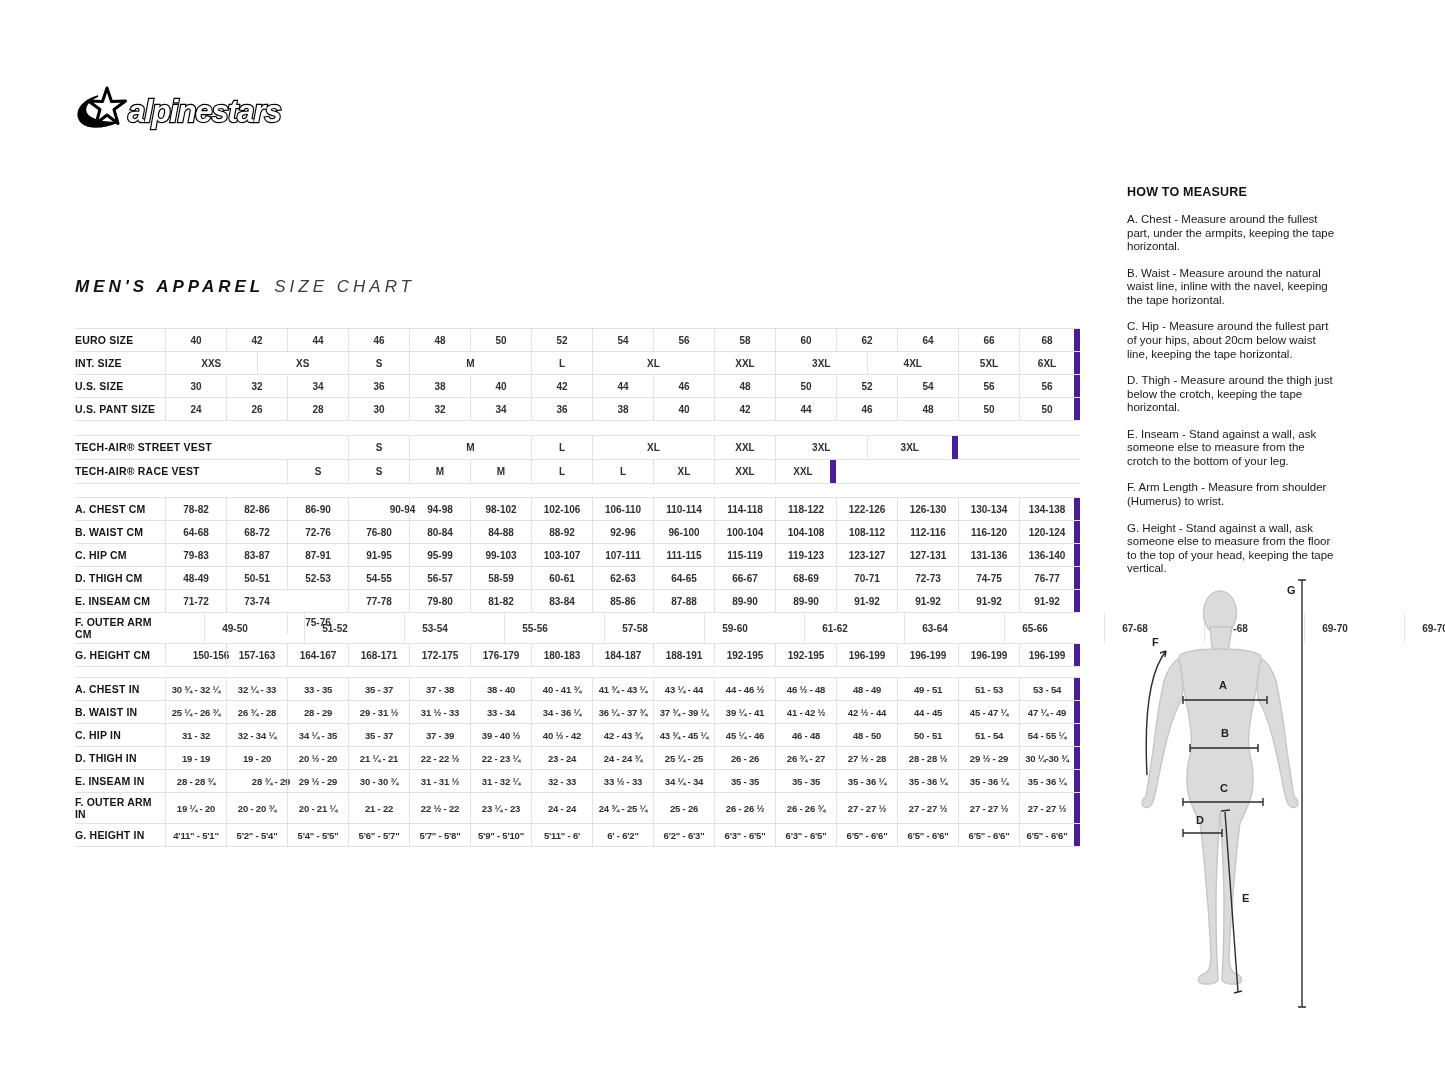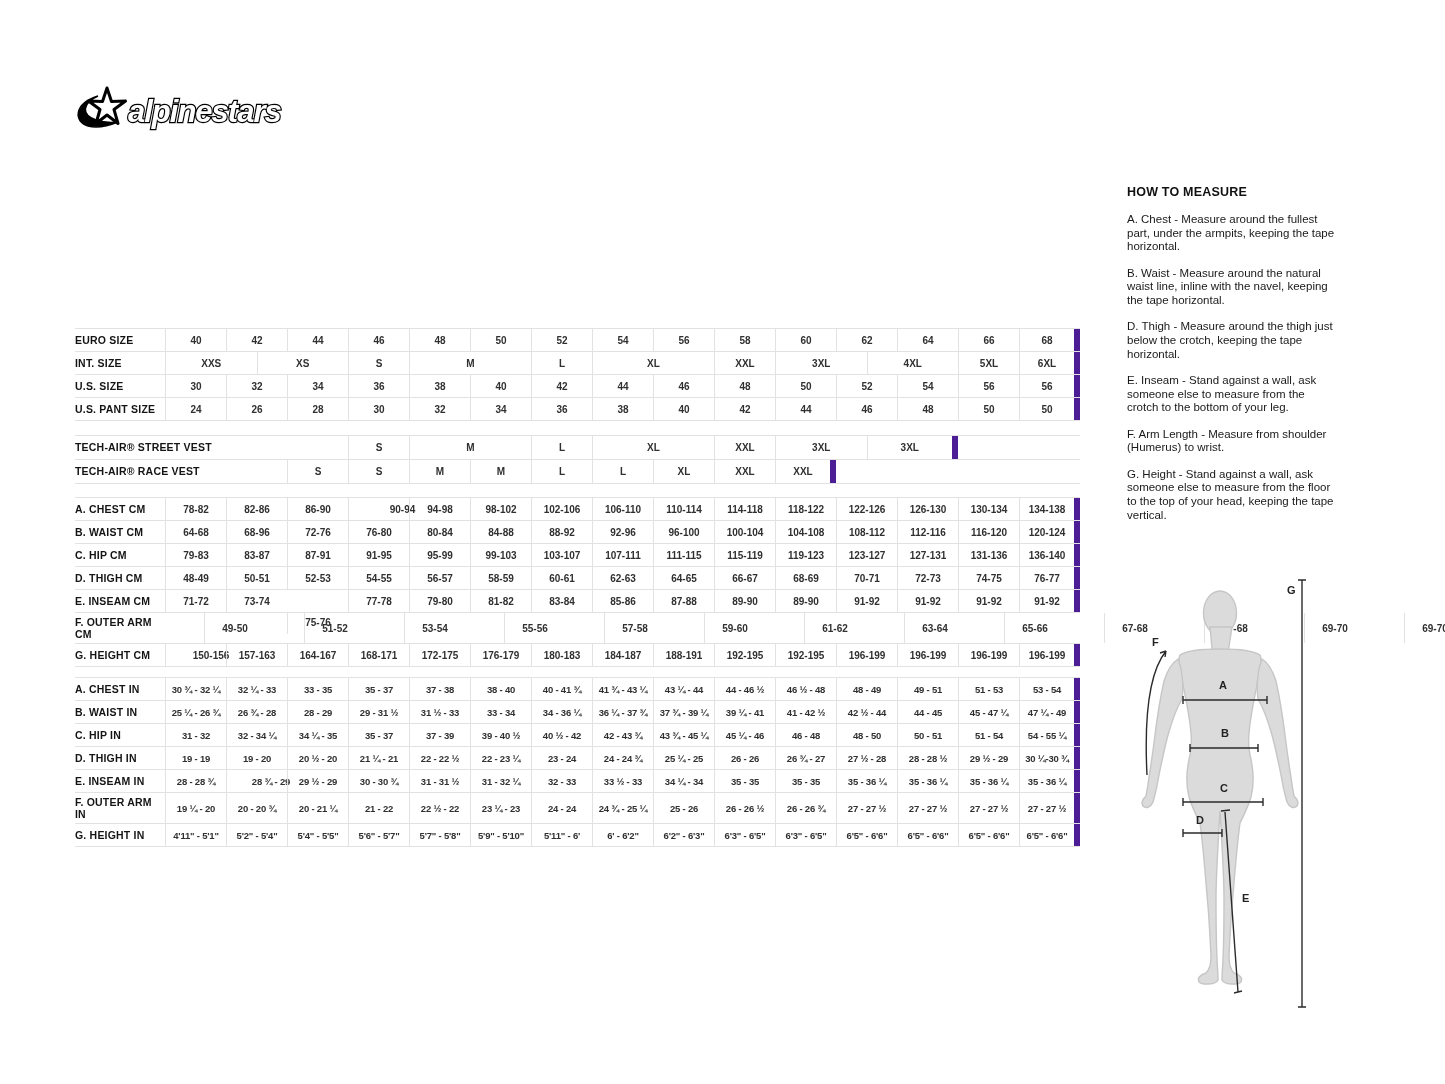--- a/index.html
+++ b/index.html
@@ -46,20 +46,23 @@
 <div id="page">
 
   <svg id="logo" viewBox="0 0 260 62">
     <g>
       <path d="M 16 46 C 2 42, 1 24, 26 16 C 10 23, 9 35, 24 40 C 30 42, 38 43, 46 42 C 36 46, 24 48, 16 46 Z" fill="#000" stroke="#000" stroke-width="1.5"></path>
       <polygon points="35,8 39.5,21.5 53.5,21 42,29.5 46,43.5 35,35 24,43.5 28,29.5 16.5,21 30.5,21.5" fill="#fff" stroke="#000" stroke-width="3" stroke-linejoin="round"></polygon>
     </g>
     <text x="56" y="42" font-size="31" font-style="italic" font-weight="bold" fill="#fff" stroke="#000" stroke-width="2.4" paint-order="stroke" letter-spacing="-1">alpinestars</text>
   </svg>
 
+  <div id="title">
+    <span class="t-main">MEN'S APPAREL</span><span class="t-sub">SIZE CHART</span>
+  </div>
 
   <div id="sizetable">
     <div>
         <div class="trow ttop">
           <div class="tlabel">EURO SIZE</div>
           <div class="tcell bl" style="width: 61px;">40</div>
           <div class="tcell bl" style="width: 61px;">42</div>
           <div class="tcell bl" style="width: 61px;">44</div>
           <div class="tcell bl" style="width: 61px;">46</div>
           <div class="tcell bl" style="width: 61px;">48</div>
@@ -172,21 +175,21 @@
           <div class="tcell bl" style="width: 61px;">114-118</div>
           <div class="tcell bl" style="width: 61px;">118-122</div>
           <div class="tcell bl" style="width: 61px;">122-126</div>
           <div class="tcell bl" style="width: 61px;">126-130</div>
           <div class="tcell bl" style="width: 61px;">130-134</div>
           <div class="tcell bl br" style="width: 61px;">134-138</div>
         </div>
         <div class="trow">
           <div class="tlabel">B. WAIST CM</div>
           <div class="tcell bl" style="width: 61px;">64-68</div>
-          <div class="tcell bl" style="width: 61px;">68-96</div>
+          <div class="tcell bl" style="width: 61px;">68-72</div>
           <div class="tcell bl" style="width: 61px;">72-76</div>
           <div class="tcell bl" style="width: 61px;">76-80</div>
           <div class="tcell bl" style="width: 61px;">80-84</div>
           <div class="tcell bl" style="width: 61px;">84-88</div>
           <div class="tcell bl" style="width: 61px;">88-92</div>
           <div class="tcell bl" style="width: 61px;">92-96</div>
           <div class="tcell bl" style="width: 61px;">96-100</div>
           <div class="tcell bl" style="width: 61px;">100-104</div>
           <div class="tcell bl" style="width: 61px;">104-108</div>
           <div class="tcell bl" style="width: 61px;">108-112</div>
@@ -413,20 +416,21 @@
         </div>
       </div>
   </div>
 
 
   <div id="measure">
     <h3>HOW TO MEASURE</h3>
     <div>
         <p class="mitem">A. Chest - Measure around the fullest part, under the armpits, keeping the tape horizontal.</p>
         <p class="mitem">B. Waist - Measure around the natural waist line, inline with the navel, keeping the tape horizontal.</p>
+        <p class="mitem">C. Hip - Measure around the fullest part of your hips, about 20cm below waist line, keeping the tape horizontal.</p>
         <p class="mitem">D. Thigh - Measure around the thigh just below the crotch, keeping the tape horizontal.</p>
         <p class="mitem">E. Inseam - Stand against a wall, ask someone else to measure from the crotch to the bottom of your leg.</p>
         <p class="mitem">F. Arm Length - Measure from shoulder (Humerus) to wrist.</p>
         <p class="mitem">G. Height - Stand against a wall, ask someone else to measure from the floor to the top of your head, keeping the tape vertical.</p>
       </div>
   </div>
 
   <svg id="figure" viewBox="0 0 315 440">
     <g fill="#dbdbdb" stroke="#c6c6c6" stroke-width="1.4">
       <ellipse cx="90" cy="38" rx="16.5" ry="22"></ellipse>

